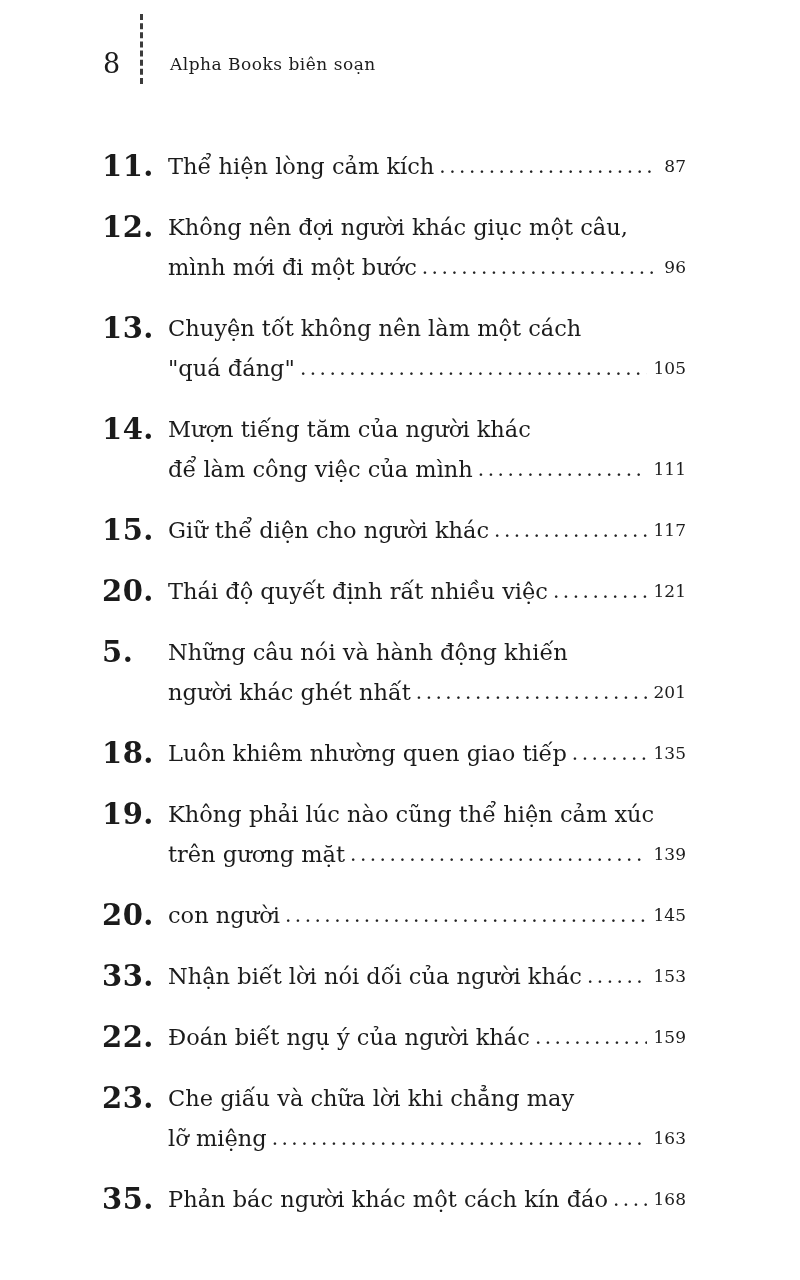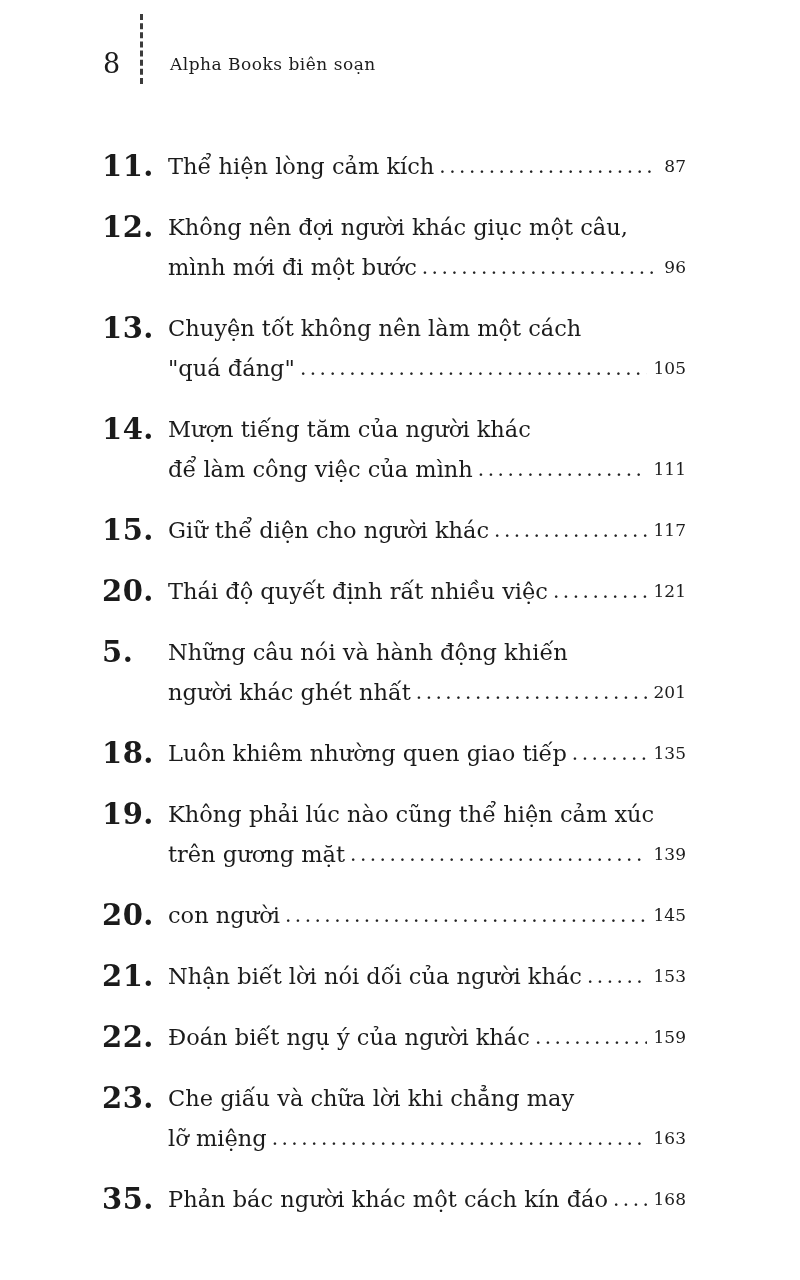--- a/index.html
+++ b/index.html
@@ -207,21 +207,21 @@
         <div class="entry-number">20.</div>
         <div class="entry-body">
           <div class="toc-line">
             <span class="line-text">con người</span>
             <span class="dots">........................................................................................................................</span>
             <span class="page-ref">145</span>
           </div>
         </div>
       </div>
       <div class="entry">
-        <div class="entry-number">21.</div>
+        <div class="entry-number">33.</div>
         <div class="entry-body">
           <div class="toc-line">
             <span class="line-text">Nhận biết lời nói dối của người khác</span>
             <span class="dots">........................................................................................................................</span>
             <span class="page-ref">153</span>
           </div>
         </div>
       </div>
       <div class="entry">
         <div class="entry-number">22.</div>

